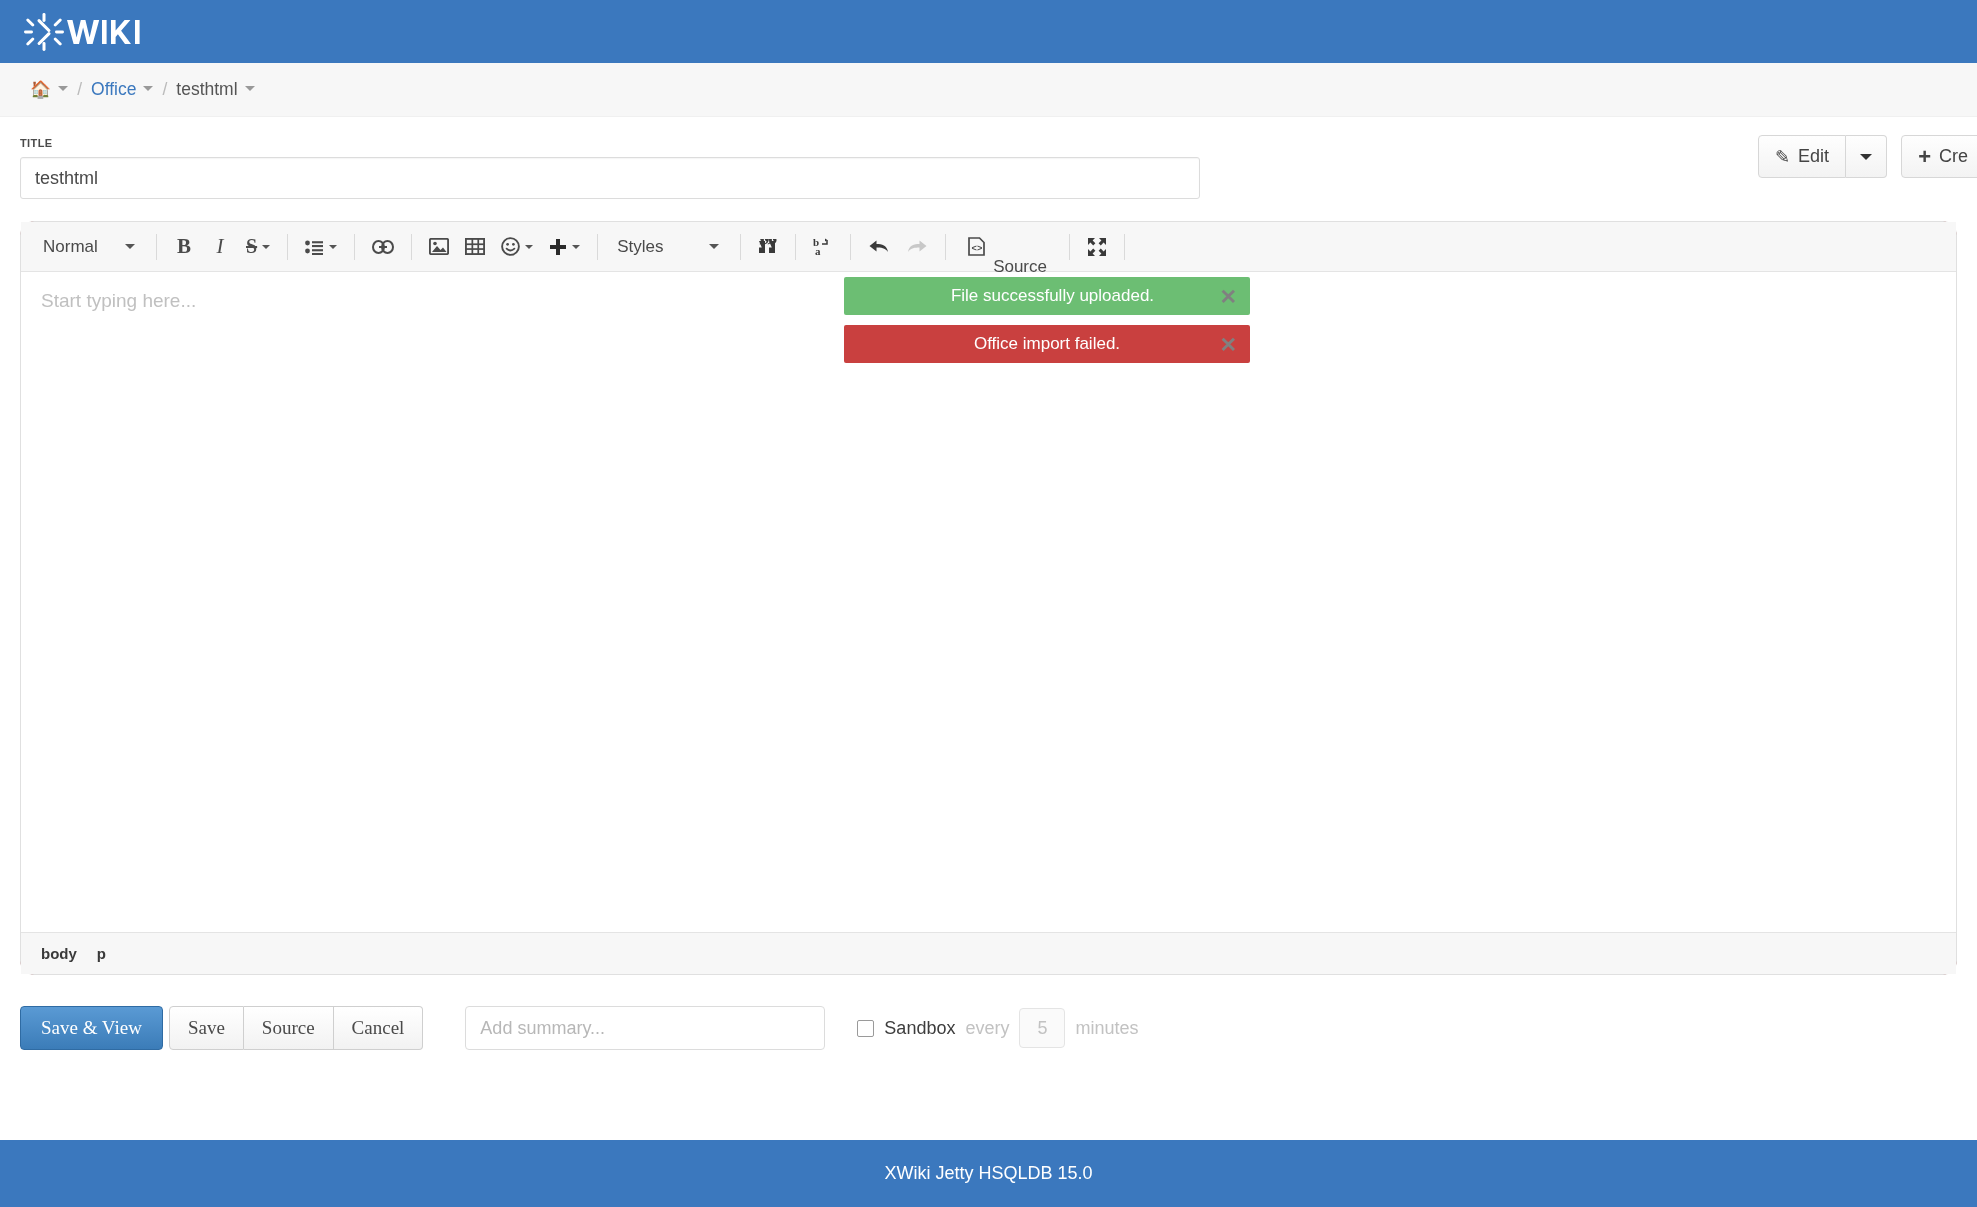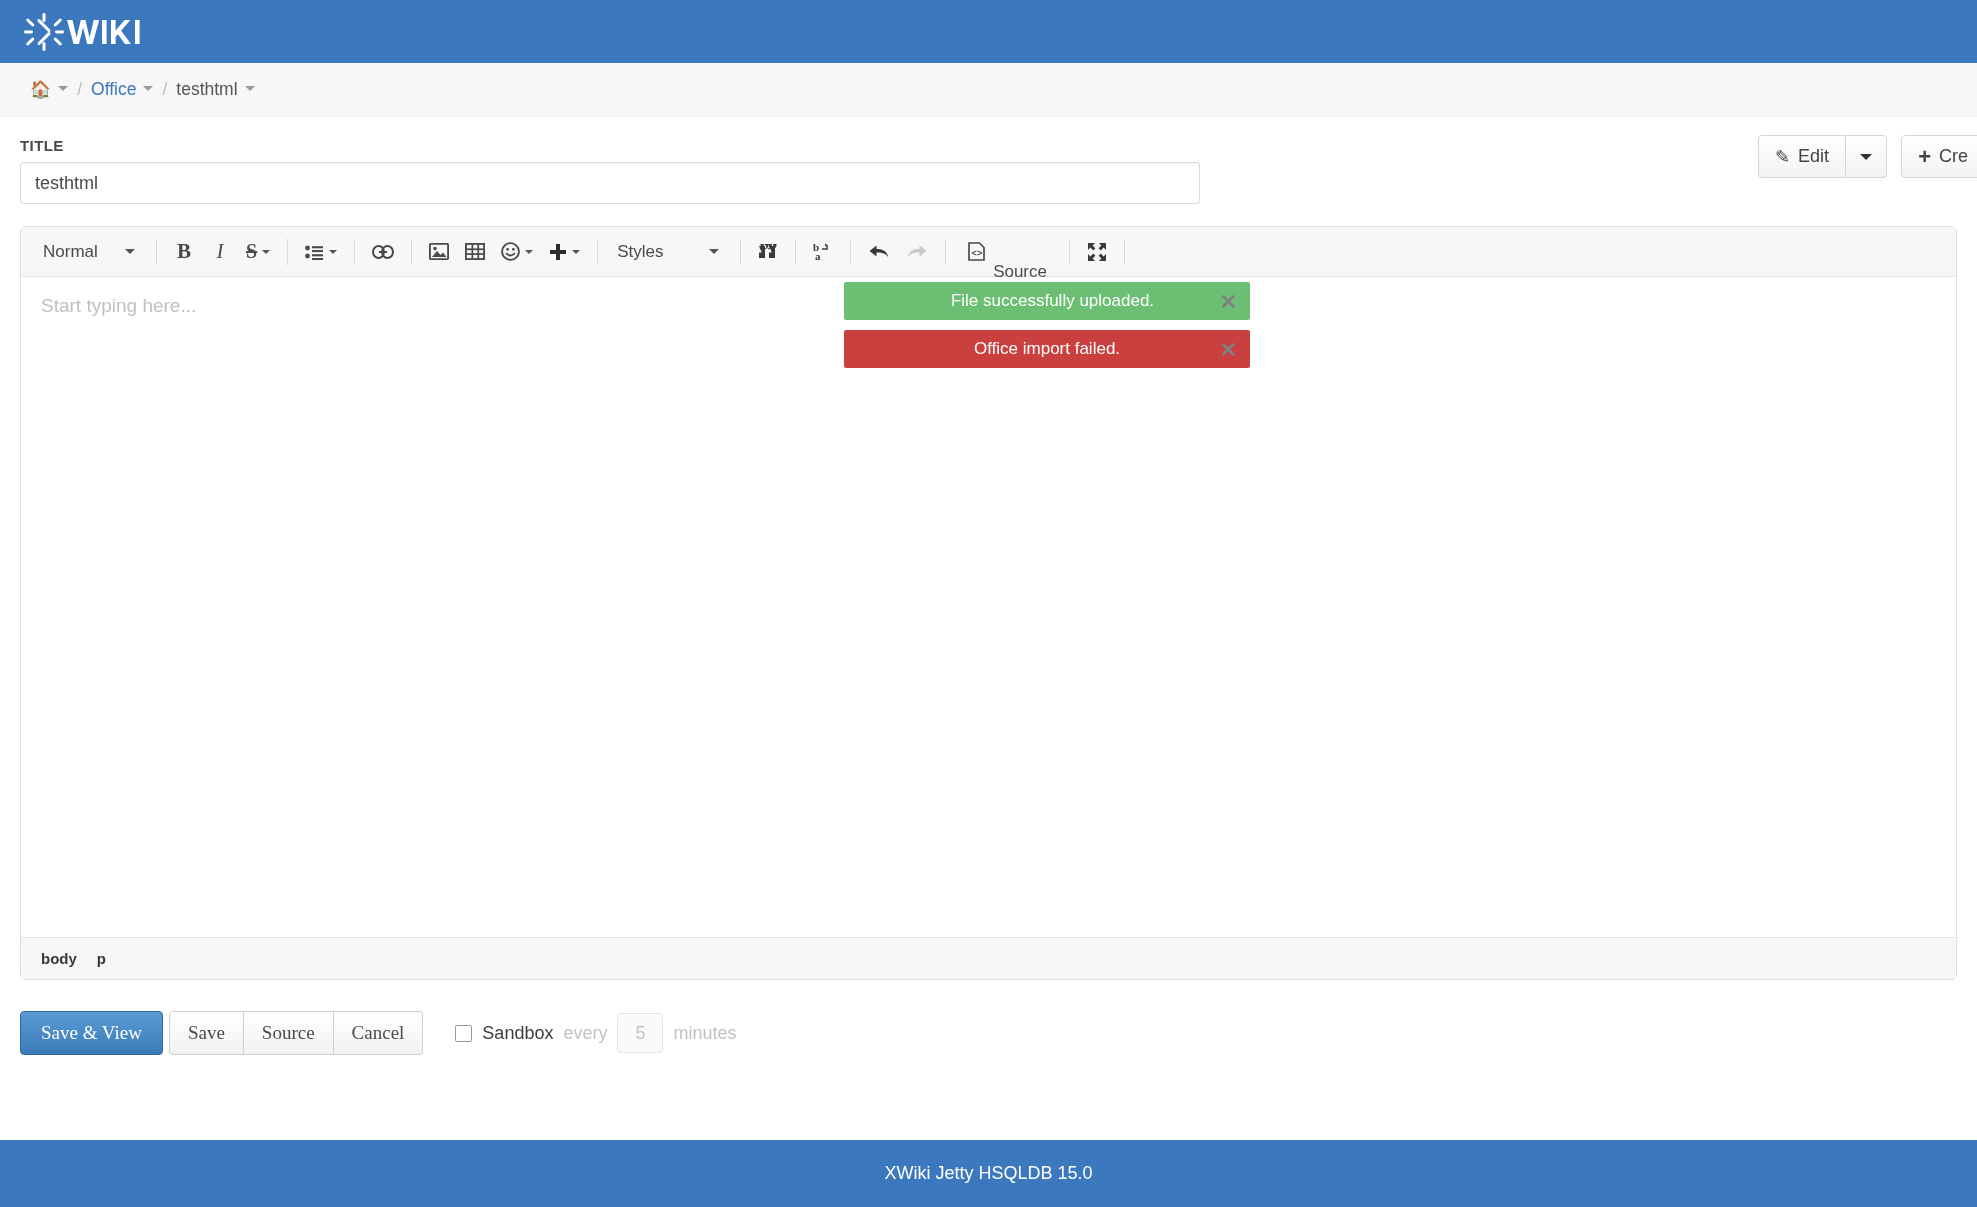--- a/index.html
+++ b/index.html
@@ -40,21 +40,21 @@
     border-top:5px solid #999;
     margin-left:7px; margin-bottom:2px;
     cursor:pointer;
   }
   #home-icon { color:#3b78be; font-size:17px; line-height:1; }
   .crumb-current { color:#555; }
 
   
   #title-zone { padding:20px 30px 0 20px; position:relative; }
   #title-label {
-    font-size:15px; font-weight:bold; letter-spacing:0.4px;
+    font-size:11px; font-weight:bold; letter-spacing:0.4px;
     color:#4a4a4a; margin-bottom:8px;
   }
   #title-input {
     width:1180px; height:42px;
     border:1px solid #dcdcdc; border-radius:3px;
     padding:0 14px; font-size:18px; color:#4a4a4a;
     font-family:"Liberation Sans", sans-serif;
     background:#fff;
     box-shadow:inset 0 1px 1px rgba(0,0,0,0.04);
   }
@@ -82,21 +82,21 @@
     width:0;height:0;
     border-left:6px solid transparent;
     border-right:6px solid transparent;
     border-top:6px solid #333;
   }
 
   
   #editor-shell {
     margin:22px 20px 0 20px;
     border:1px solid #e0e0e0;
-    border-radius:6px;
+    border-radius:14px;
     background:#7f1d1d;
   }
   #editor-toolbar {
     height:50px;
     background:#f7f7f7;
     border-bottom:1px solid #e4e4e4;
     display:flex; align-items:center;
     padding:0 12px;
   }
   .tb-item {
@@ -472,20 +472,21 @@
     <span class="path-node">p</span>
   </div>
 </div>
 
 <div id="bottom-bar">
   <div class="bbtn primary">Save &amp; View</div>
   <div class="bbtn first-of-plain">Save</div>
   <div class="bbtn mid">Source</div>
   <div class="bbtn mid last-of-plain">Cancel</div>
 
+  <input id="summary-input" type="text" placeholder="Add summary..." style="">
 
   <div id="autosave-zone">
     <div id="autosave-checkbox"></div>
     <span class="as-strong">Sandbox</span>
     <span class="as-muted">every</span>
     <input id="autosave-minutes" type="text" disabled="" value="5" style="">
     <span class="as-muted">minutes</span>
   </div>
 </div>
 

